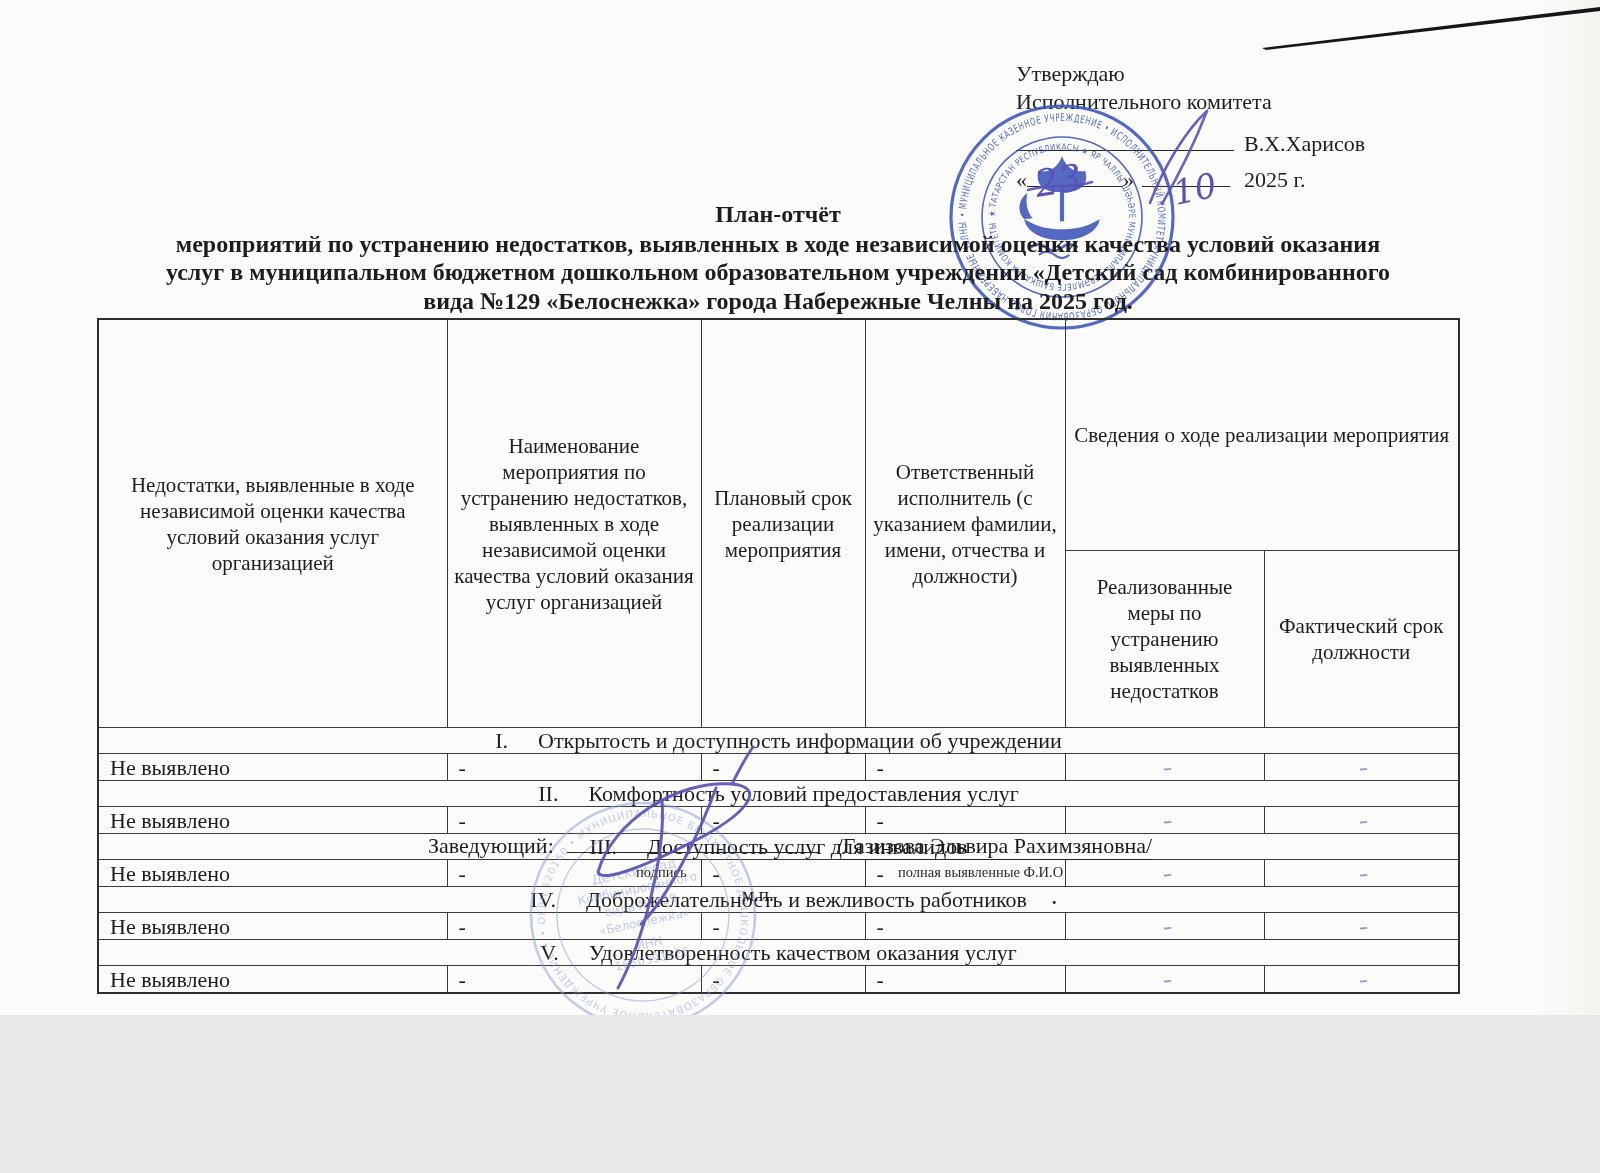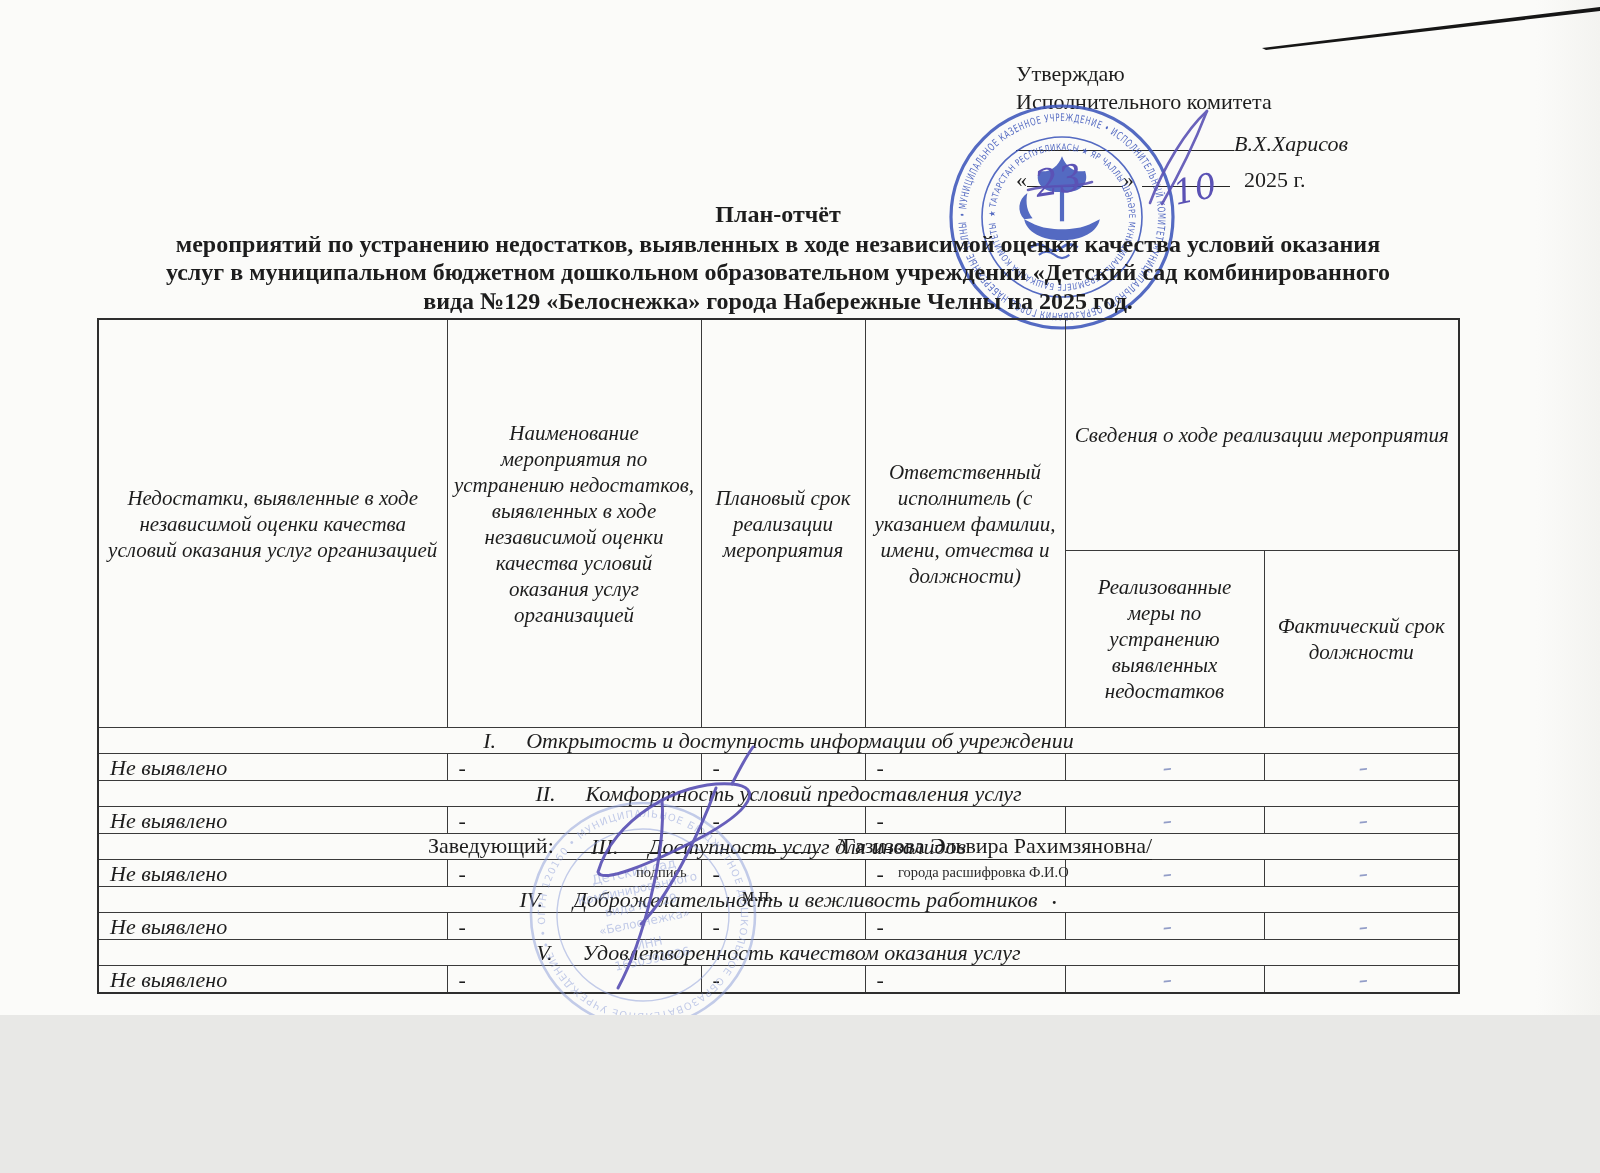--- a/index.html
+++ b/index.html
@@ -9,30 +9,30 @@
     background:linear-gradient(90deg,#fbfbf9 0%,#fbfbf9 96%,#f3f3f0 100%);
     font-family:"Liberation Serif","DejaVu Serif",serif;
     color:#1d1d1d; overflow:hidden;
   }
   
   .approval{position:absolute; left:1016px; top:60px; width:470px; font-size:22px; line-height:28px;}
   .approval .row{white-space:nowrap;}
   .u-line{display:inline-block; border-bottom:1.6px solid #262626; height:20px; vertical-align:baseline;}
   .sign-row{margin-top:14px;}
   .date-row{margin-top:8px;}
-  .sign-name{font-style:italic;}
+  .sign-name{margin-left:10px;}
   
   .doc-title{position:absolute; left:48px; top:200px; width:1460px; text-align:center;
     font-weight:bold; font-size:24px; line-height:28.5px;}
   .doc-title .t1{margin-bottom:1px;}
   
   table.report{position:absolute; left:97px; top:318px; width:1361px;
     border-collapse:collapse; table-layout:fixed; font-size:21px;}
   table.report td, table.report th{border:1.6px solid #3a3a3a; padding:0 6px;
-    font-weight:normal; overflow:hidden;font-style:italic;}
+    font-weight:normal; overflow:hidden;}
   table.report{border:2.5px solid #2e2e2e;}
   th.hdr{text-align:center; vertical-align:middle; line-height:26px;}
   th.group-hdr{height:54px; line-height:25px;}
   tr.sub-hdr th{height:176px;}
   tr.head-main th{height:230px;}
   td.section-cell{height:25px; text-align:center; font-weight:bold; font-size:22px; line-height:23px;}
   .sec-num{display:inline-block; margin-right:30px;}
   tr.data-row td{height:26px; font-size:22px; line-height:23px; vertical-align:middle;padding-left:11px;}
   td.c-left{text-align:left; padding-left:9px;}
   td.c-dash{text-align:left; padding-left:12px;}
@@ -219,21 +219,21 @@
       </g>
     </g>
   </svg>
 
   <div class="footer-line">
     <span>Заведующий:</span>
     <span class="sig-underline" style="margin-left:8px"></span>
     <span class="fio">/Газизова Эльвира Рахимзяновна/</span>
   </div>
   <div class="caption cap-sign">подпись</div>
-  <div class="caption cap-fio">города расшифровка Ф.И.О</div>
+  <div class="caption cap-fio">полная выявленные Ф.И.О</div>
   <div class="mp">м.п.</div>
   <div class="dot-mark">.</div>
 
   <svg width="1600" height="1173" style="position:absolute;left:0;top:0;pointer-events:none;" viewBox="0 0 1600 1173">
     <g stroke="#5b52b5" stroke-width="3" fill="none" stroke-linecap="round" opacity=".92">
       <path d="M598,872 C 612,822 676,780 732,784 C 764,787 752,810 700,838 C 650,864 602,884 598,872 Z"></path>
       <path d="M732,784 C 740,768 748,754 753,747"></path>
       <path d="M716,788 C 700,832 668,898 641,924"></path>
       <path d="M662,800 C 666,852 644,940 618,988"></path>
     </g>

